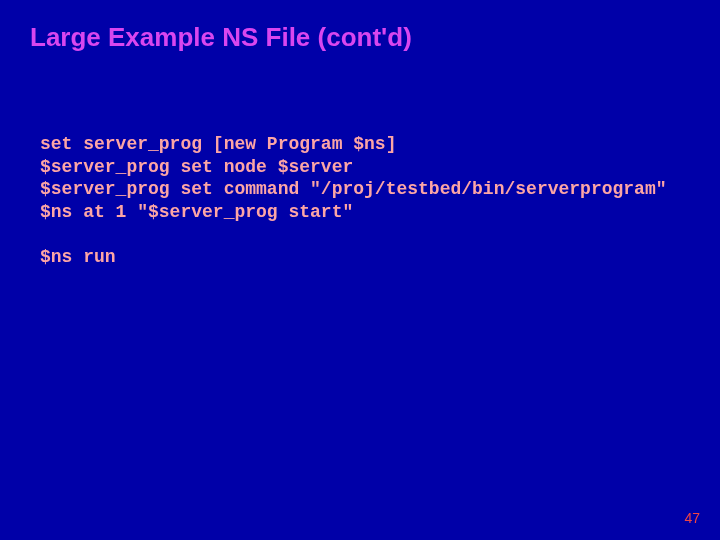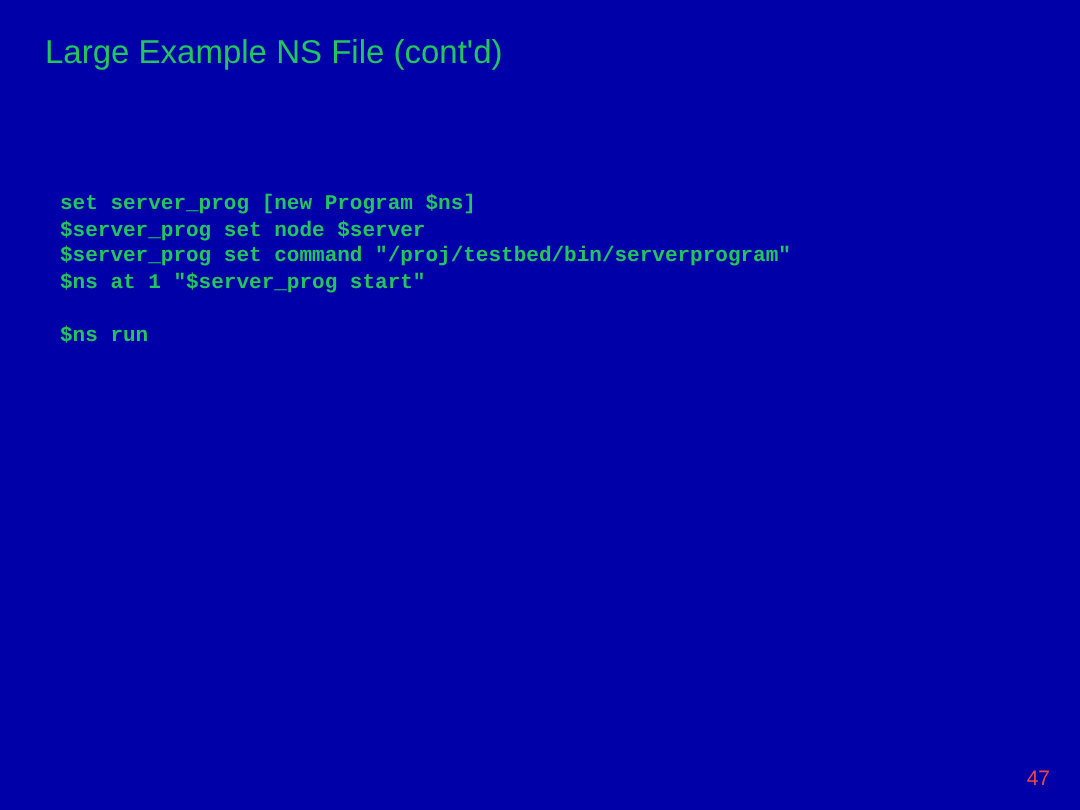--- a/index.html
+++ b/index.html
@@ -9,30 +9,30 @@
     }
     body {
       width: 720px;
       height: 540px;
       background: #0000a8;
       font-family: Arial, Helvetica, sans-serif;
       position: relative;
       overflow: hidden;
     }
     .title {
-      color: #22c55e;
-      font-size: 22px;
-      font-weight: normal;
+      color: #d946ef;
+      font-size: 26px;
+      font-weight: bold;
       padding: 22px 0 0 30px;
       letter-spacing: 0px;
     }
     .code-block {
-      color: #22c55e;
+      color: #fca5a5;
       font-family: "Courier New", Courier, monospace;
-      font-size: 14px;
+      font-size: 18px;
       font-weight: bold;
       padding: 80px 0 0 40px;
       line-height: 1.25;
       white-space: pre;
     }
     .page-number {
       position: absolute;
       bottom: 14px;
       right: 20px;
       color: #ef4444;

